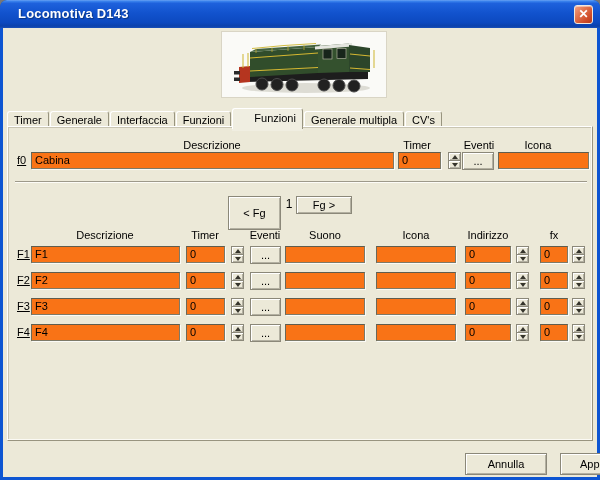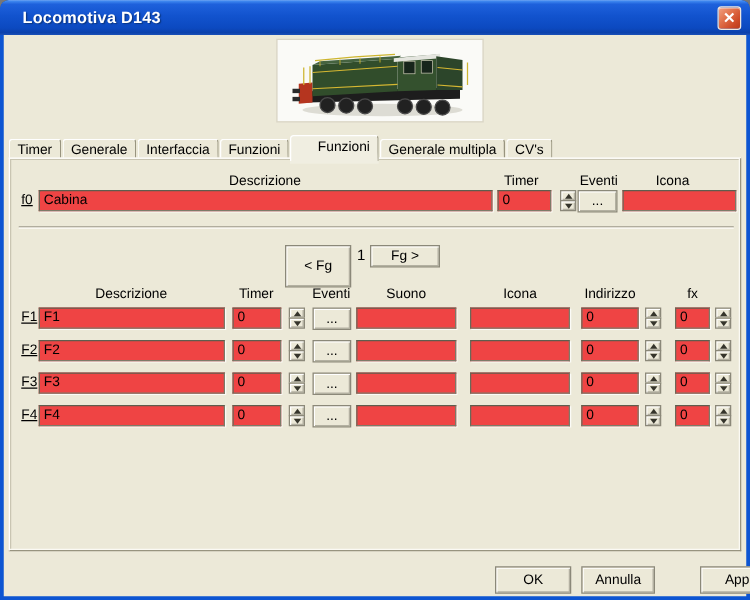--- a/index.html
+++ b/index.html
@@ -72,21 +72,21 @@
     border:1px solid #98947F;
     border-top-color:#fff; border-left-color:#fff;
     box-shadow:inset -1px -1px 0 #fbfaf4, inset 1px 1px 0 #c9c5b2;
     z-index:2;
   }
 
   .lbl { position:absolute; height:12px; line-height:12px; white-space:nowrap; }
   .lbl.ctr { transform:translateX(-50%);text-align:center; }
 
   .field {
-    position:absolute; height:17px; background:#ef4444;
+    position:absolute; height:17px; background:#f97316;
     border:1px solid #7d7a68; border-top-color:#5f5d4e; border-left-color:#6b6858;
     box-shadow:1px 1px 0 rgba(255,255,255,.8);
     padding:1px 3px 0 3px; line-height:13px; font-size:11px;
     white-space:nowrap; overflow:hidden; cursor:text;
   }
 
   .btn3d {
     position:absolute; background:#ECE9D8;
     border:1px solid #8b8879;
     box-shadow:inset 1px 1px 0 #fff, inset -1px -1px 0 #b3b0a1;
@@ -137,21 +137,21 @@
   .frow .sp-fx   { left:564px; }
 
   
   #pager-prev { left:220px; top:69px; width:53px; height:34px; line-height:16px; }
   #pager-page { position:absolute; left:271px; top:70px; width:20px; text-align:center; font-size:12px; }
   #pager-next { left:288px; top:69px; width:56px; height:18px; line-height:16px; }
 
   
   .footer-btn { height:22px; line-height:20px; top:425px; }
   #ok-btn      { left:393px; width:61px; }
-  #annulla-btn { left:462px; width:59px; }
+  #annulla-btn { left:462px; width:82px; }
   #applica-btn { left:529px; width:76px;margin-left:28px; }
 </style>
 </head>
 <body>
 
 <div id="window">
 
   <div id="titlebar">
     <span id="title-text">Locomotiva D143</span>
     <div id="close-btn">
@@ -327,18 +327,17 @@
         </div>
         <div class="field f-fx">0</div>
         <div class="spinner sp-fx">
           <div class="sb up"></div>
             <div class="sb down"></div>
         </div>
       </div>
 
     </div>
 
-    <button class="btn3d footer-btn" id="ok-btn">OK</button>
     <button class="btn3d footer-btn" id="annulla-btn">Annulla</button>
     <button class="btn3d footer-btn" id="applica-btn">Applica</button>
 
   </div>
 </div>
 
 </body></html>

